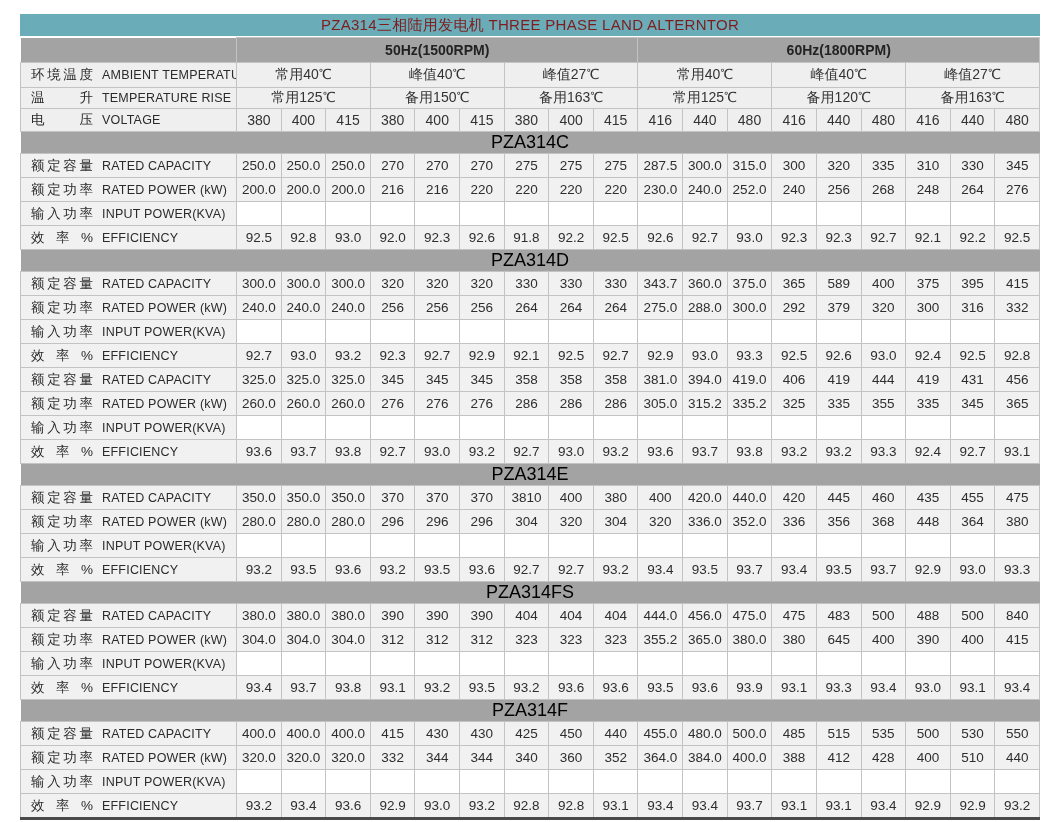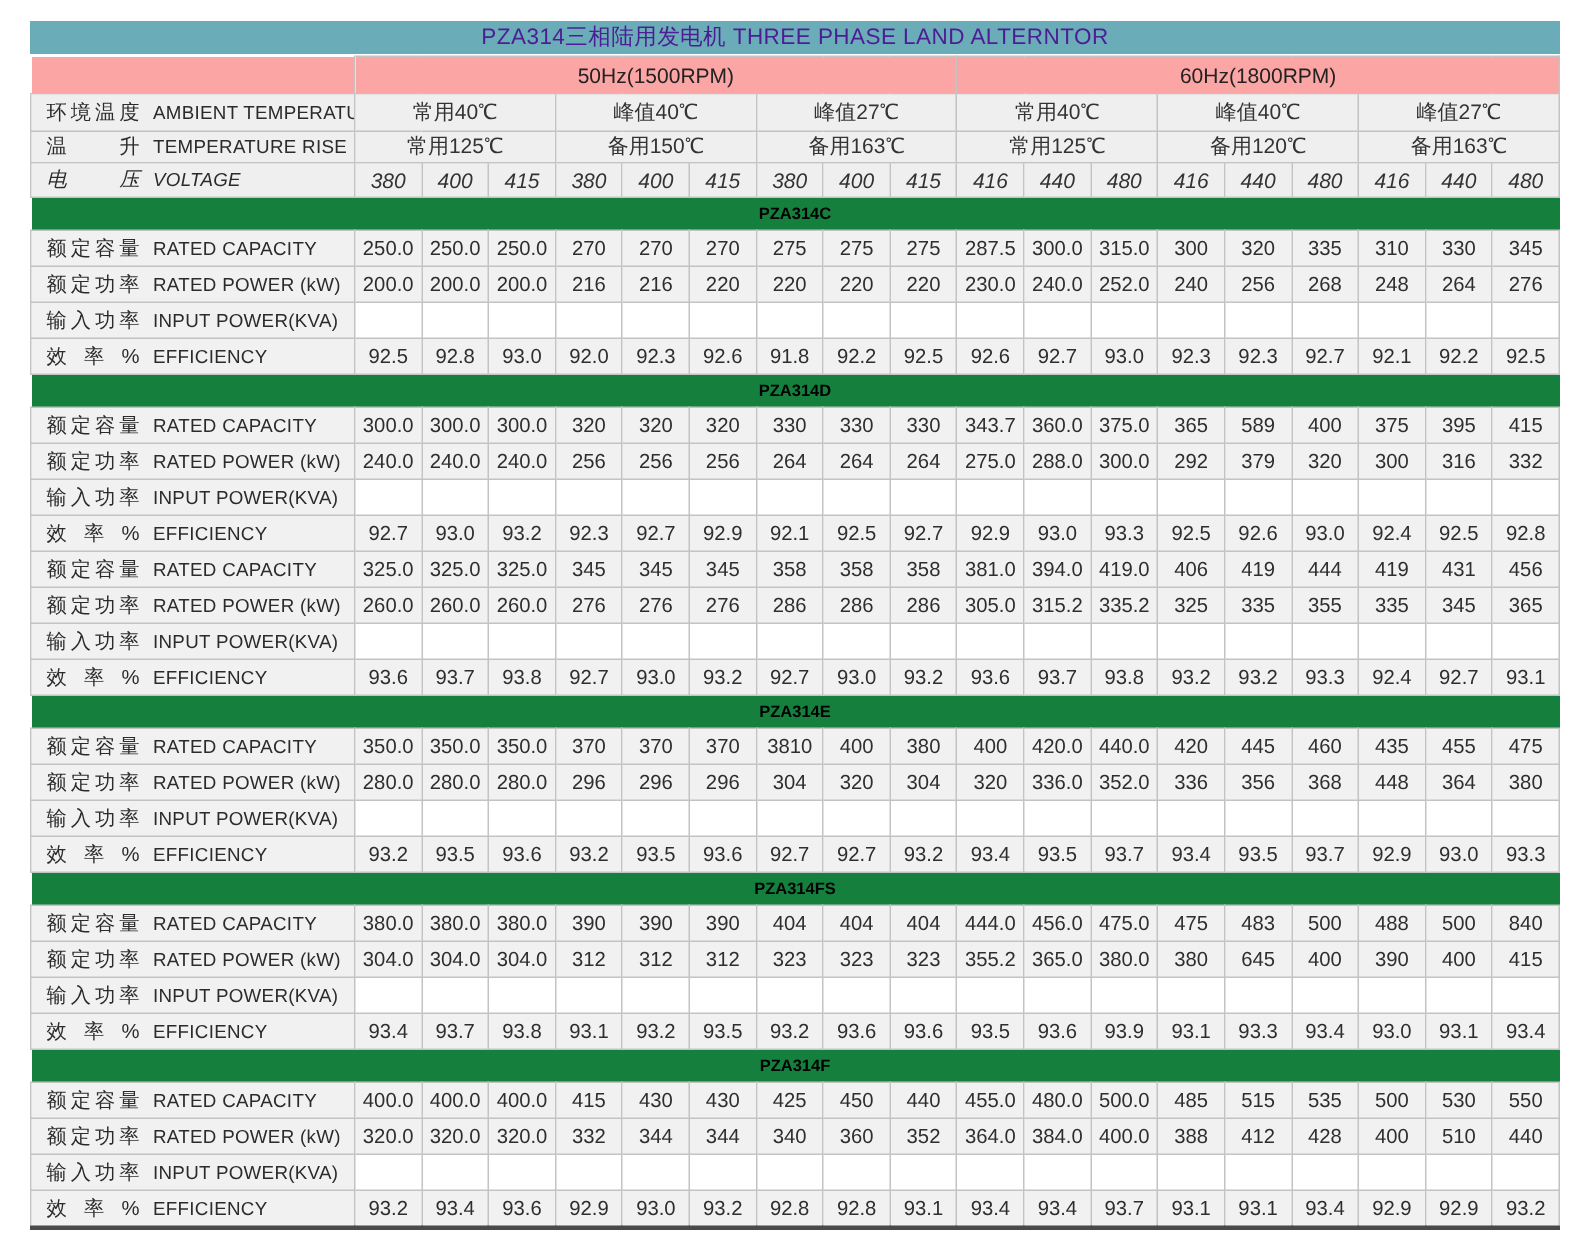--- a/index.html
+++ b/index.html
@@ -1,30 +1,30 @@
 <!DOCTYPE html>
 <html><head>
 <meta charset="utf-8">
 <style>
   html,body{margin:0;padding:0;background:#fff;}
   body{width:1060px;height:822px;font-family:"Liberation Sans",sans-serif;-webkit-font-smoothing:antialiased;}
   .sheet{margin:14px 20px 0 20px;width:1020px;}
-  .title-bar{height:22px;line-height:22px;background:#6BACB9;color:#4c1d95;text-align:center;
+  .title-bar{height:22px;line-height:22px;background:#6BACB9;color:#7f1d1d;text-align:center;
              font-size:15px;letter-spacing:.3px;margin-bottom:1px;}
   table{border-collapse:collapse;width:1020px;table-layout:fixed;}
   td{border:1px solid #c3c3c3;text-align:center;font-size:13.5px;color:#333;padding:0;overflow:hidden;white-space:nowrap;}
-  tr.freq td{height:24px;background:#fca5a5;font-size:14px;color:#222;}
+  tr.freq td{height:24px;background:#a3a3a3;font-size:14px;color:#222;font-weight:bold;}
   tr.hdr td{height:24px;background:#efefef;font-size:14px;}
   tr.hdr.rise td{height:20px;}
-  tr.hdr.volt td{height:22px;font-style:italic;}
+  tr.hdr.volt td{height:22px;}
   td.blank{background:#fff;border-left:none;border-top:none;}
   td.lbl{background:#eaeaea;text-align:left;padding-left:10px;font-size:13px;color:#2b2b2b;}
   td.lbl .zh{display:inline-block;width:62px;text-align-last:justify;font-size:13.5px;vertical-align:middle;}
   td.lbl .en{font-size:12.5px;margin-left:9px;letter-spacing:.2px;vertical-align:middle;}
-  tr.model td{height:21px;background:#15803d;font-weight:bold;font-size:11px;color:#000;border-left:none;border-right:none;}
+  tr.model td{height:21px;background:#a3a3a3;font-weight:normal;font-size:18px;color:#000;border-left:none;border-right:none;}
   tr.data td{height:23px;background:#f1f1f1;}
   tr.data.input td.num{background:#fff;}
   tr.data td.num{font-size:13.5px;color:#2e2e2e;}
   table{border-bottom:3px solid #4a4a4a;}
 </style>
 </head>
 <body>
 
 <div class="sheet">
   <div class="title-bar">PZA314三相陆用发电机 THREE PHASE LAND ALTERNTOR</div>

